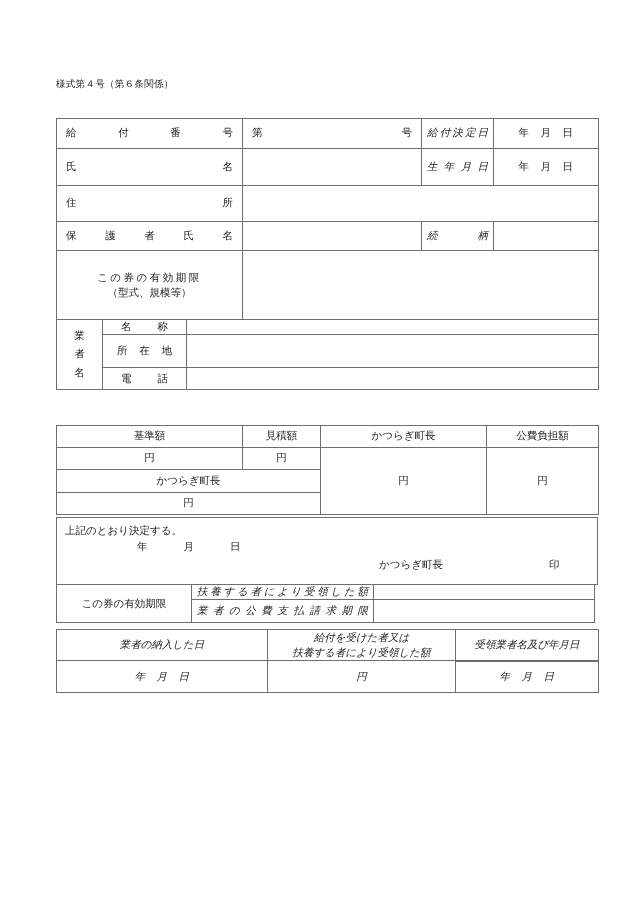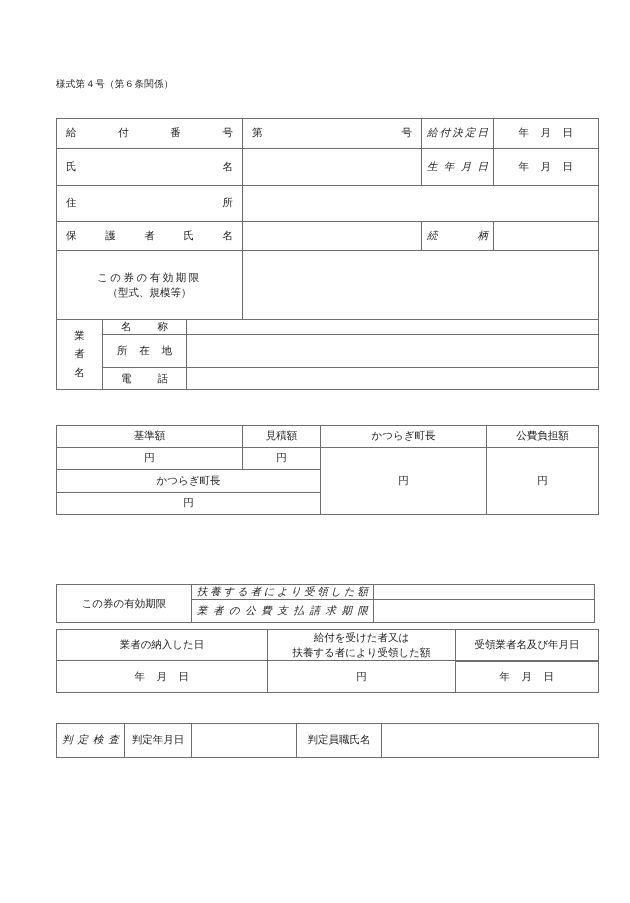--- a/index.html
+++ b/index.html
@@ -152,20 +152,21 @@
     left: 44px;
     top: 580px;
     width: 538px;
   }
 
   
   #delivery-table {
     left: 44px;
     top: 625px;
     width: 542px;
+    font-style: italic;
   }
 
   
   #bottom-table {
     left: 44px;
     top: 719px;
     width: 542px;
   }
 
   .yen-right {
@@ -323,20 +324,36 @@
         <td colspan="2" style="height:22px">かつらぎ町長</td>
       </tr>
       <tr>
         <td colspan="2" class="yen-right" style="height:21px">
           <span></span><span>円</span>
         </td>
       </tr>
     </tbody>
   </table>
 
+  <table class="grid" id="decision-table">
+    <tbody>
+      <tr>
+        <td>
+          <div class="decision-inner">
+            <div class="decision-line1">上記のとおり決定する。</div>
+            <div class="decision-date">
+              <span>年</span><span>月</span><span>日</span>
+            </div>
+            <div class="decision-mayor">かつらぎ町長</div>
+            <div class="decision-seal">印</div>
+          </div>
+        </td>
+      </tr>
+    </tbody>
+  </table>
 
   <table class="grid" id="validity-table">
     <colgroup>
       <col style="width:135px">
       <col style="width:182px">
       <col style="width:221px">
     </colgroup>
     <tbody>
       <tr>
         <td rowspan="2" style="height:22px">この券の有効期限</td>
@@ -395,29 +412,16 @@
   <table class="grid" id="bottom-table">
     <colgroup>
       <col style="width:68px">
       <col style="width:67px">
       <col style="width:105px">
       <col style="width:85px">
       <col style="width:155px">
       <col style="width:62px">
     </colgroup>
     <tbody>
-      <tr>
-        <td style="height:33px">
-          <span class="spread-tight">判定検査</span>
-        </td>
-        <td>判定年月日</td>
-        <td>
-          <span></span>
-        </td>
-        <td>判定員職氏名</td>
-        <td colspan="2">
-          <span></span>
-        </td>
-      </tr>
     </tbody>
   </table>
 
 </div>
 
 </body></html>

